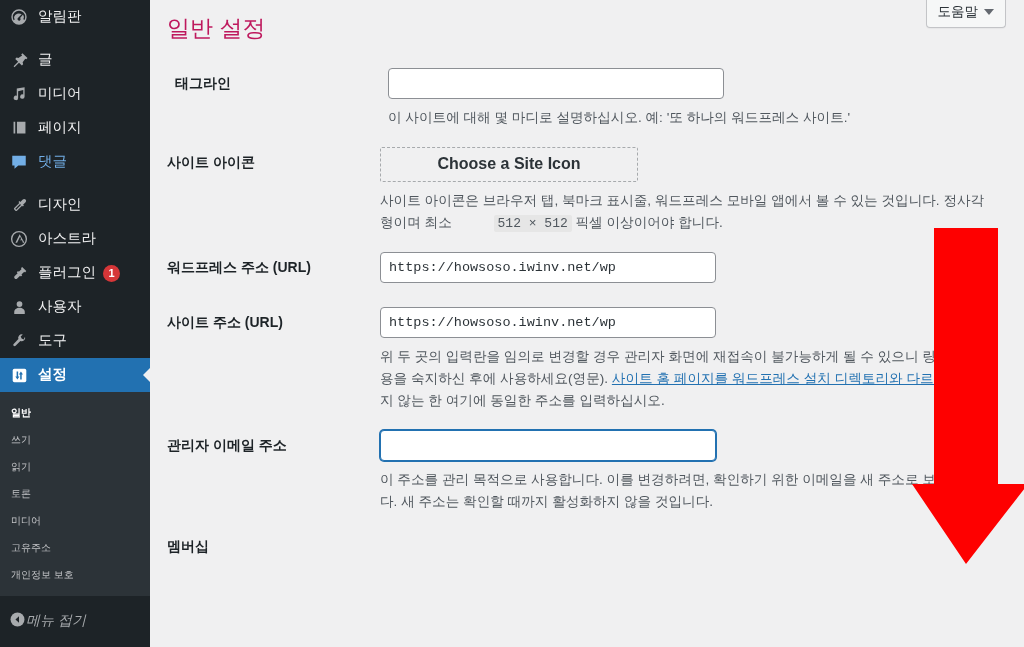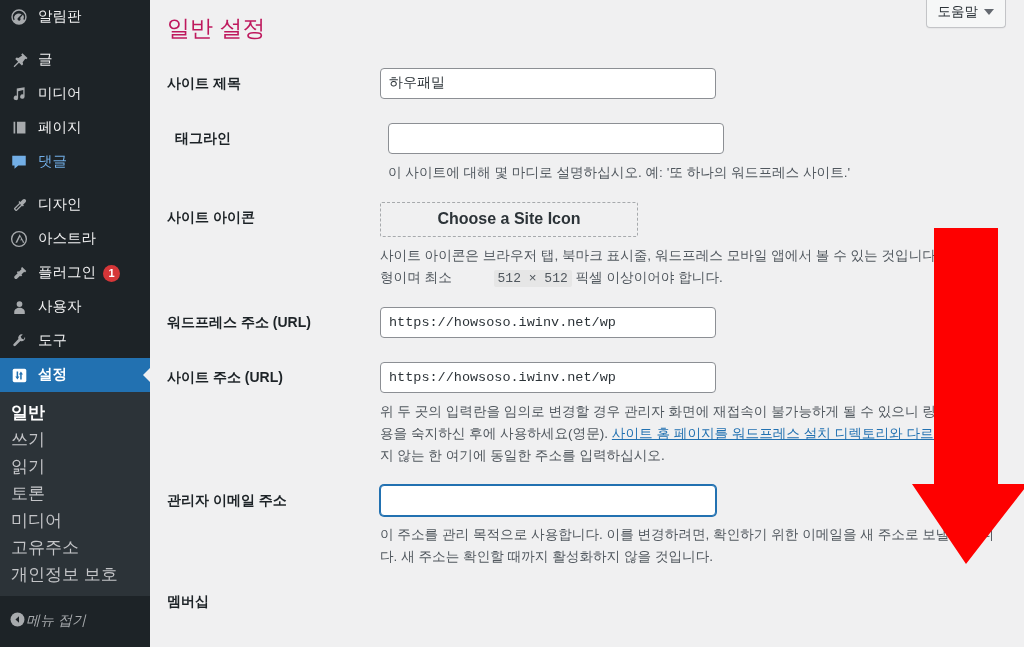--- a/index.html
+++ b/index.html
@@ -70,21 +70,21 @@
     font-weight: 600;
     padding: 0 5px;
     line-height: 1;
   }
 
   
   #submenu { background: #2c3338; padding: 7px 0 8px 0; }
   .submenu-item {
     display: block;
     padding: 4px 0 4px 11px;
-    font-size: 17px;
+    font-size: 10px;
     color: #c3c4c7;
     line-height: 19px;
     white-space: nowrap;
   }
   .submenu-item.current { color: #fff; font-weight: 700; }
 
   .collapse-wrap { margin-top: 8px; font-style: italic; }
   .collapse-item {
     display: flex; align-items: center;
     height: 34px; padding-left: 9px;
@@ -359,26 +359,20 @@
 
     <div id="help-btn">
       <span>도움말</span>
       <span class="caret"></span>
     </div>
 
     <h1 id="page-title">일반 설정</h1>
 
     <div id="form">
 
-      <div class="frow" style="margin-bottom:24px;">
-        <div class="flabel">사이트 제목</div>
-        <div class="fbody">
-          <input class="txt-input" type="text" value="하우패밀" style="">
-        </div>
-      </div>
 
       <div class="frow" style="margin-bottom:18px;margin-left:8px;">
         <div class="flabel">태그라인</div>
         <div class="fbody">
           <input class="txt-input" type="text" value="" style="">
           <div class="desc">이 사이트에 대해 몇 마디로 설명하십시오. 예: '또 하나의 워드프레스 사이트.'</div>
         </div>
       </div>
 
       <div class="frow" style="margin-bottom:18px;">

